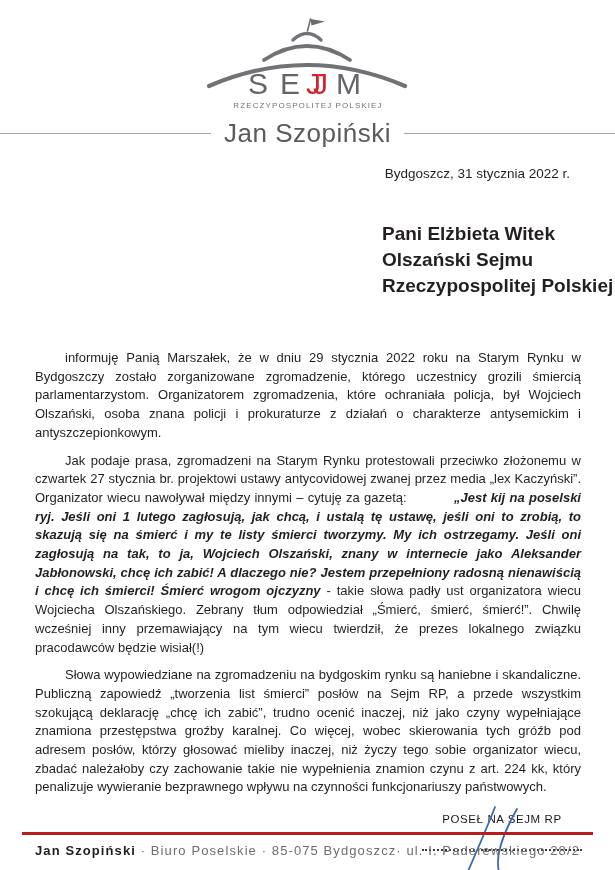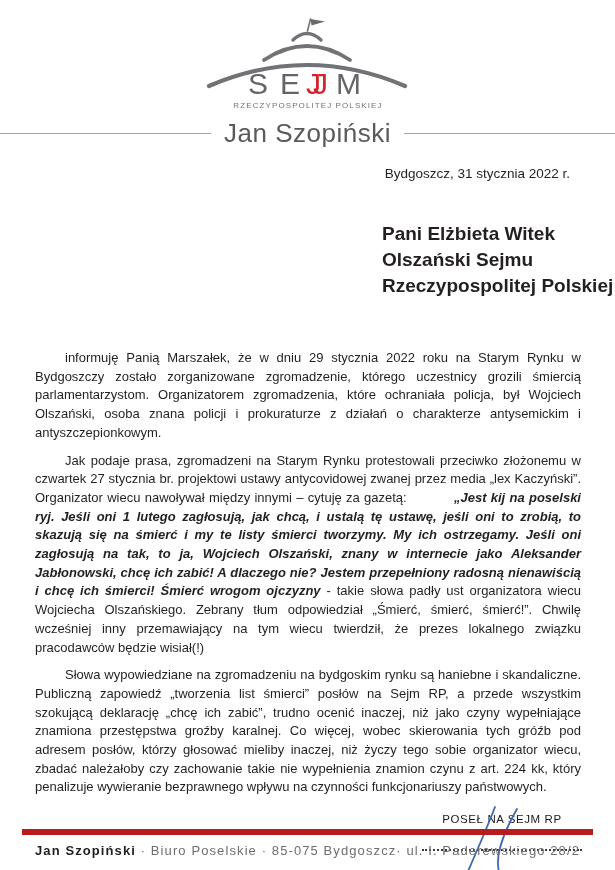--- a/index.html
+++ b/index.html
@@ -83,21 +83,21 @@
     top: -8px;
     pointer-events: none;
   }
 
   
   .footer {
     position: absolute;
     left: 22px;
     right: 22px;
     bottom: 12px;
-    border-top: 6px solid #b91c1c;
+    border-top: 3px solid #b91c1c;
     padding-top: 8px;
     text-align: center;
     font-size: 13px;
     letter-spacing: 1.1px;
     color: #6d6e71;
     white-space: nowrap;
   }
   .footer .footer-name { font-weight: bold; color: #1f1f1f; }
 </style>
 </head>

